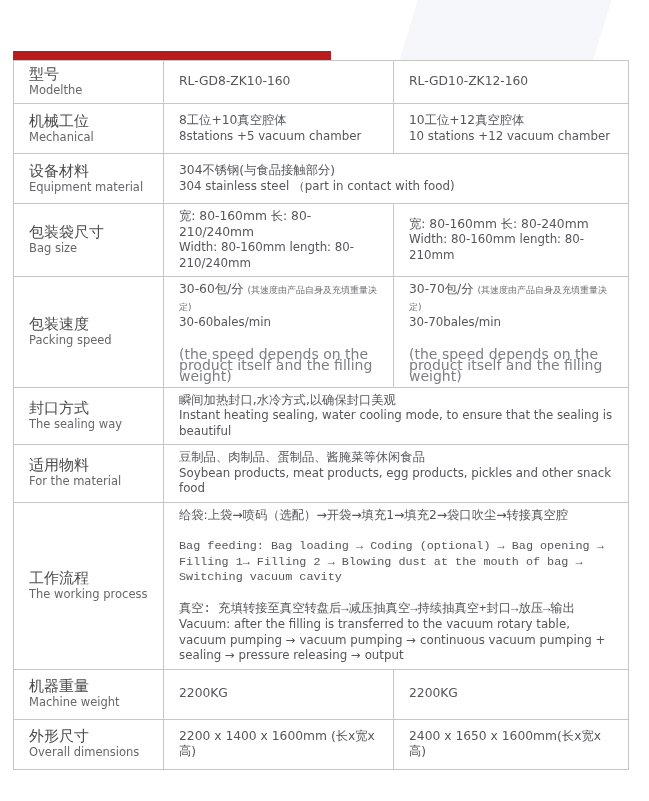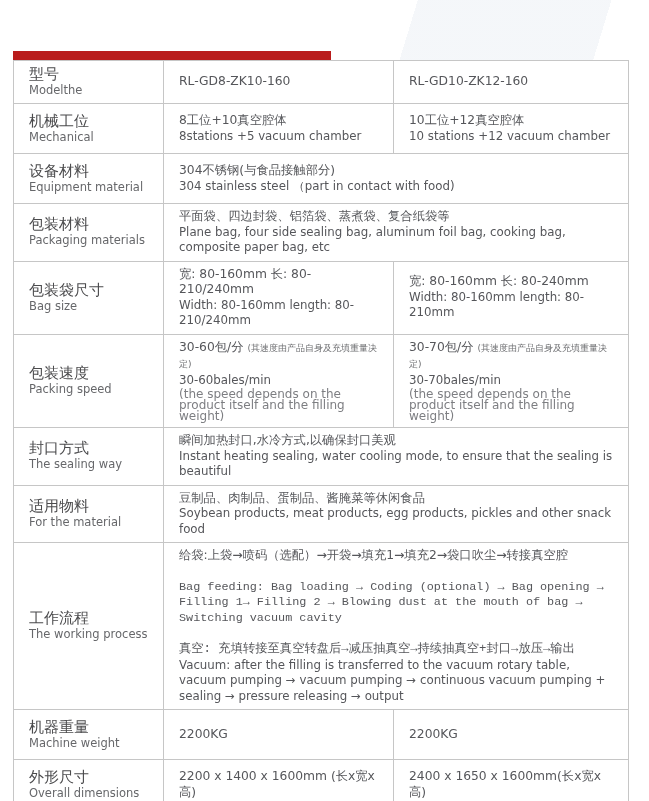--- a/index.html
+++ b/index.html
@@ -28,21 +28,21 @@
   table.spec td{
     border:1px solid #c6c6c6;vertical-align:middle;
     padding:5px 10px 5px 15px;
   }
   td.lbl{padding-left:12px;}
   .lz{font-size:15px;color:#4b4b4d;line-height:17px;}
   .le{font-size:11.5px;color:#66676a;line-height:15px;}
   .line{font-size:12.3px;color:#55565a;line-height:15.5px;}
   .line.en{font-size:11.8px;}
   .noteZ{font-size:9px;color:#6e6f72;}
-  .noteE{font-size:12px;color:#7d7e82;line-height:11px;margin-top:1px;}
+  .noteE{font-size:14px;color:#7d7e82;line-height:11px;margin-top:18px;}
   .gap{margin-top:16px;font-family:Liberation Mono, monospace;}
   tr.r0{height:42px;} tr.r1{height:50px;} tr.r2{height:50px;} tr.r3{height:50px;}
   tr.r4{height:48px;} tr.r5{height:52px;} tr.r6{height:50px;} tr.r7{height:46px;}
   tr.r8{height:120px;} tr.r9{height:50px;} tr.r10{height:50px;} tr.r11{height:50px;}
 </style>
 </head>
 <body>
 
 <div class="watermark"></div>
 
@@ -92,30 +92,20 @@
       <td class="lbl">
         <div class="lz">设备材料</div>
         <div class="le">Equipment material</div>
       </td>
       <td colspan="2">
         <div class="line">304不锈钢(与食品接触部分)</div>
         <div class="line en">304 stainless steel （part in contact with food)</div>
       </td>
     </tr>
 
-    <tr class="r3">
-      <td class="lbl">
-        <div class="lz">包装材料</div>
-        <div class="le">Packaging materials</div>
-      </td>
-      <td colspan="2">
-        <div class="line">平面袋、四边封袋、铝箔袋、蒸煮袋、复合纸袋等</div>
-        <div class="line en">Plane bag, four side sealing bag, aluminum foil bag, cooking bag, composite paper bag, etc</div>
-      </td>
-    </tr>
 
     <tr class="r4">
       <td class="lbl">
         <div class="lz">包装袋尺寸</div>
         <div class="le">Bag size</div>
       </td>
       <td>
         <div class="line">宽: 80-160mm 长: 80-210/240mm</div>
         <div class="line en">Width: 80-160mm length: 80-210/240mm</div>
       </td>

